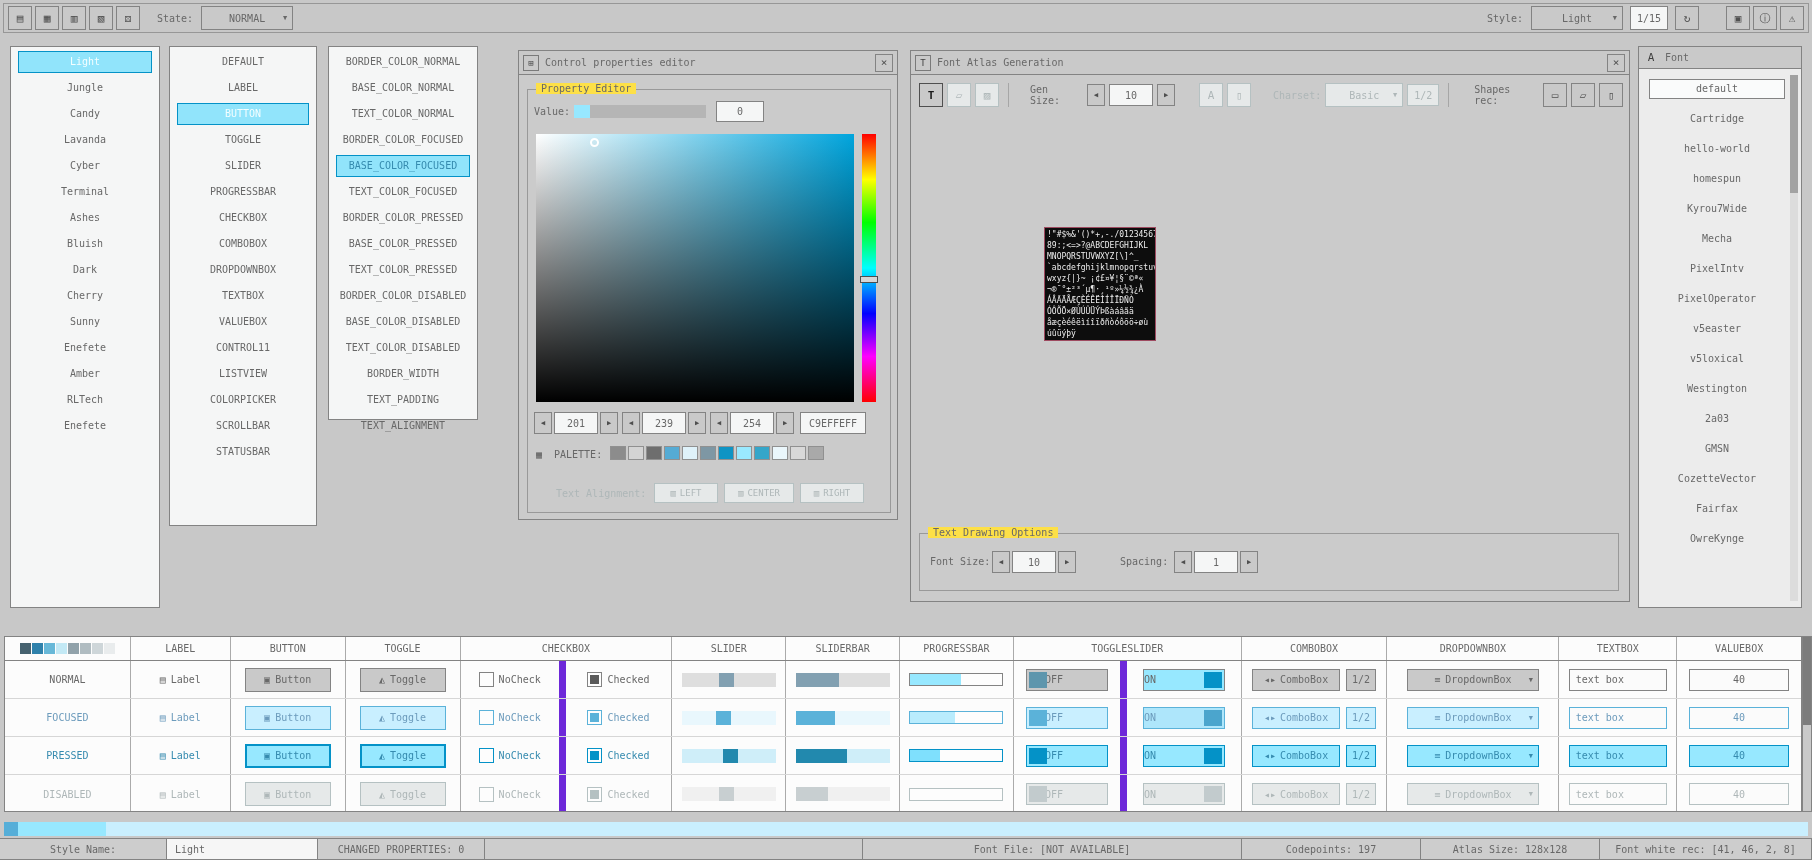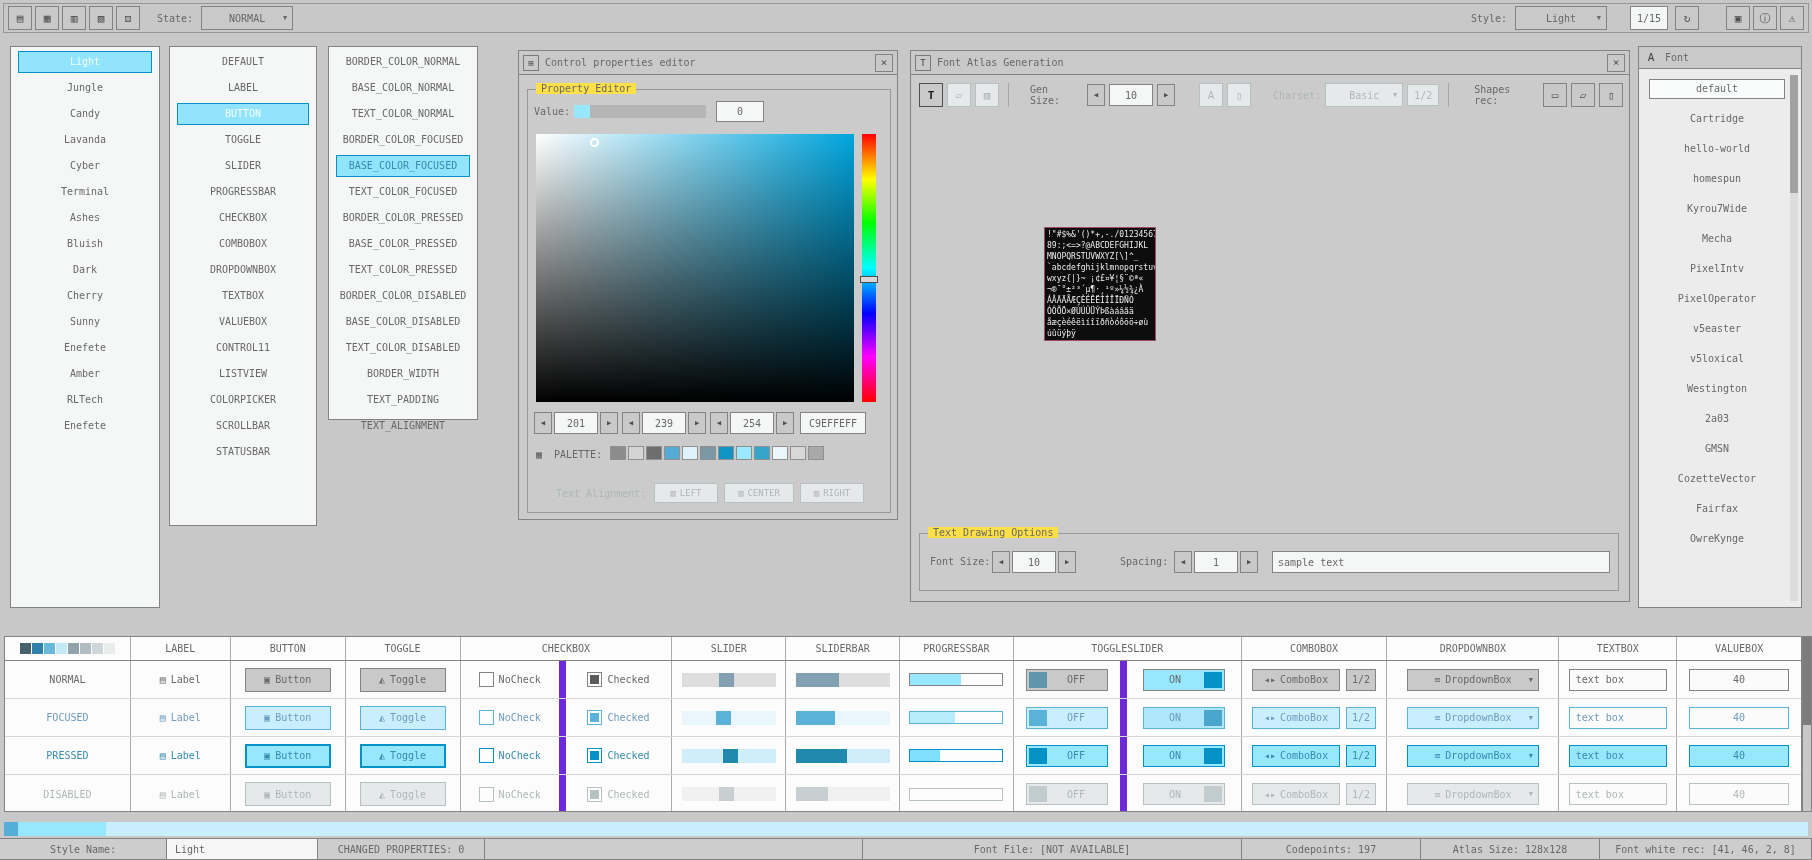--- a/index.html
+++ b/index.html
@@ -8,21 +8,21 @@
 .abs{position:absolute}
 .flex{display:flex;align-items:center}
 #toolbar{position:absolute;left:3px;top:3px;width:1806px;height:30px;border:1px solid #979797;display:flex;align-items:center;gap:3px;padding:0 4px}
 .btn{display:flex;align-items:center;justify-content:center;border:1px solid #838383;background:#c9c9c9;color:#4f4f4f;cursor:pointer}
 .btn.dis{border-color:#b5c1c2;background:#e6e9e9;color:#aeb7b8;cursor:default}
 .btn.active{border-color:#4f4f4f;color:#1a1a1a;font-weight:bold}
 .ibtn{width:24px;height:24px;font-size:11px;flex:none}
 .dd{position:relative;border:1px solid #838383;background:#c9c9c9;display:flex;align-items:center;justify-content:center;cursor:pointer;flex:none}
 .dd.dis{border-color:#b5c1c2;background:#e6e9e9;color:#aeb7b8}
 .dd .ar,.c-dd .ar{position:absolute;right:5px;font-size:7px}
-.cnt{width:38px;height:24px;margin-left:20px;border:1px solid #838383;background:#f5f6f6;display:flex;align-items:center;justify-content:center;flex:none}
+.cnt{width:38px;height:24px;margin-left:4px;border:1px solid #838383;background:#f5f6f6;display:flex;align-items:center;justify-content:center;flex:none}
 .panel{position:absolute;border:1px solid #838383;background:#f5f6f6}
 .litem{height:22px;line-height:20px;text-align:center;border:1px solid transparent;margin:4px 7px 0;cursor:pointer;white-space:nowrap;overflow:hidden}
 .litem.sel{background:#91e4fb;border-color:#0492c7;color:#f4feff}
 .litem.sel.dkr{color:#368baf}
 .win{position:absolute;border:1px solid #838383;background:#cbcbcb}
 .tbar{height:24px;border-bottom:1px solid #838383;background:#c9c9c9;display:flex;align-items:center;gap:6px;padding:0 4px;cursor:move}
 .ticon{width:16px;height:16px;border:1px solid #7a7a7a;display:flex;align-items:center;justify-content:center;font-size:9px;color:#3f3f3f;flex:none}
 .close{margin-left:auto;width:18px;height:18px;border:1px solid #838383;background:#c9c9c9;display:flex;align-items:center;justify-content:center;cursor:pointer;font-size:11px;color:#4f4f4f;flex:none}
 .grp{position:absolute;border:1px solid #999}
 .gl{position:absolute;top:-7px;left:8px;background:#fde047;padding:0 5px}
@@ -70,21 +70,21 @@
 .c-slider>i{position:absolute;top:0;height:100%;width:15px;background:var(--fl)}
 .c-sbar{width:94px;height:14px;background:var(--tr);cursor:pointer}
 .c-sbar>i{display:block;height:100%;background:var(--fl)}
 .c-prog{width:94px;height:13px;border:1px solid var(--bd);background:#fdfdfd}
 .c-prog>i{display:block;height:100%;background:var(--pg)}
 .c-ts{width:82px;height:22px;border:1px solid var(--bd);background:var(--bs);color:var(--tx);position:relative;display:flex;align-items:center;cursor:pointer}
 .c-ts>b{position:absolute;top:2px;bottom:2px;width:18px;background:var(--kn)}
 .c-ts.off>b{left:2px}
 .c-ts.on{background:var(--ob)}
 .c-ts.on>b{right:2px;background:var(--okn)}
-.c-ts>span{flex:1;text-align:center}
+.c-ts>span{flex:1;}
 .c-ts.off>span{padding-left:18px}
 .c-ts.on>span{padding-right:18px}
 .c-combo{width:88px;height:22px;border:1px solid var(--bd);background:var(--bs);color:var(--tx);display:flex;align-items:center;justify-content:center;gap:4px;cursor:pointer}
 .c-c12{width:30px;height:22px;border:1px solid var(--bd);background:var(--bs);color:var(--tx);display:flex;align-items:center;justify-content:center;cursor:pointer}
 .c-dd{width:132px;height:22px;border:1px solid var(--bd);background:var(--bs);color:var(--tx);display:flex;align-items:center;justify-content:center;gap:5px;position:relative;cursor:pointer}
 .c-tx{width:98px;height:22px;border:1px solid var(--bd);background:var(--tbg);color:var(--tx);display:flex;align-items:center;padding-left:6px;cursor:text}
 .c-vb{width:100px;height:22px;border:1px solid var(--bd);background:var(--tbg);color:var(--tx);display:flex;align-items:center;justify-content:center;cursor:text}
 .hscroll{position:absolute;left:4px;top:822px;width:1804px;height:14px;background:#c9effe;display:flex}
 #statusbar{position:absolute;left:0;top:838px;width:1812px;height:22px;display:flex}
 .seg{border:1px solid #838383;background:#cdcdcd;display:flex;align-items:center;justify-content:center;margin-left:-1px;height:100%;white-space:nowrap}
@@ -356,21 +356,20 @@
       <span class="abs" style="left:200px;top:22px">Spacing:</span>
       <div class="abs spin" style="left:254px;top:17px">
         <div class="btn sp-a">
             <span>◀</span>
           </div>
         <div class="sp-v">1</div>
         <div class="btn sp-a">
             <span>▶</span>
           </div>
       </div>
-      <input class="abs tinput" style="left: 352px; top: 17px; width: 338px; height: 22px;" value="sample text">
     </div>
   </div>
 
   <div class="win" style="left:1638px;top:46px;width:164px;height:562px;background:#ececec">
     <div class="tbar" style="height:22px;cursor:default">
       <span class="ticon" style="border:none;font-size:11px">A</span>
       <span>Font</span>
     </div>
     <div class="fitem sel">default</div>
     <div class="fitem">Cartridge</div>

